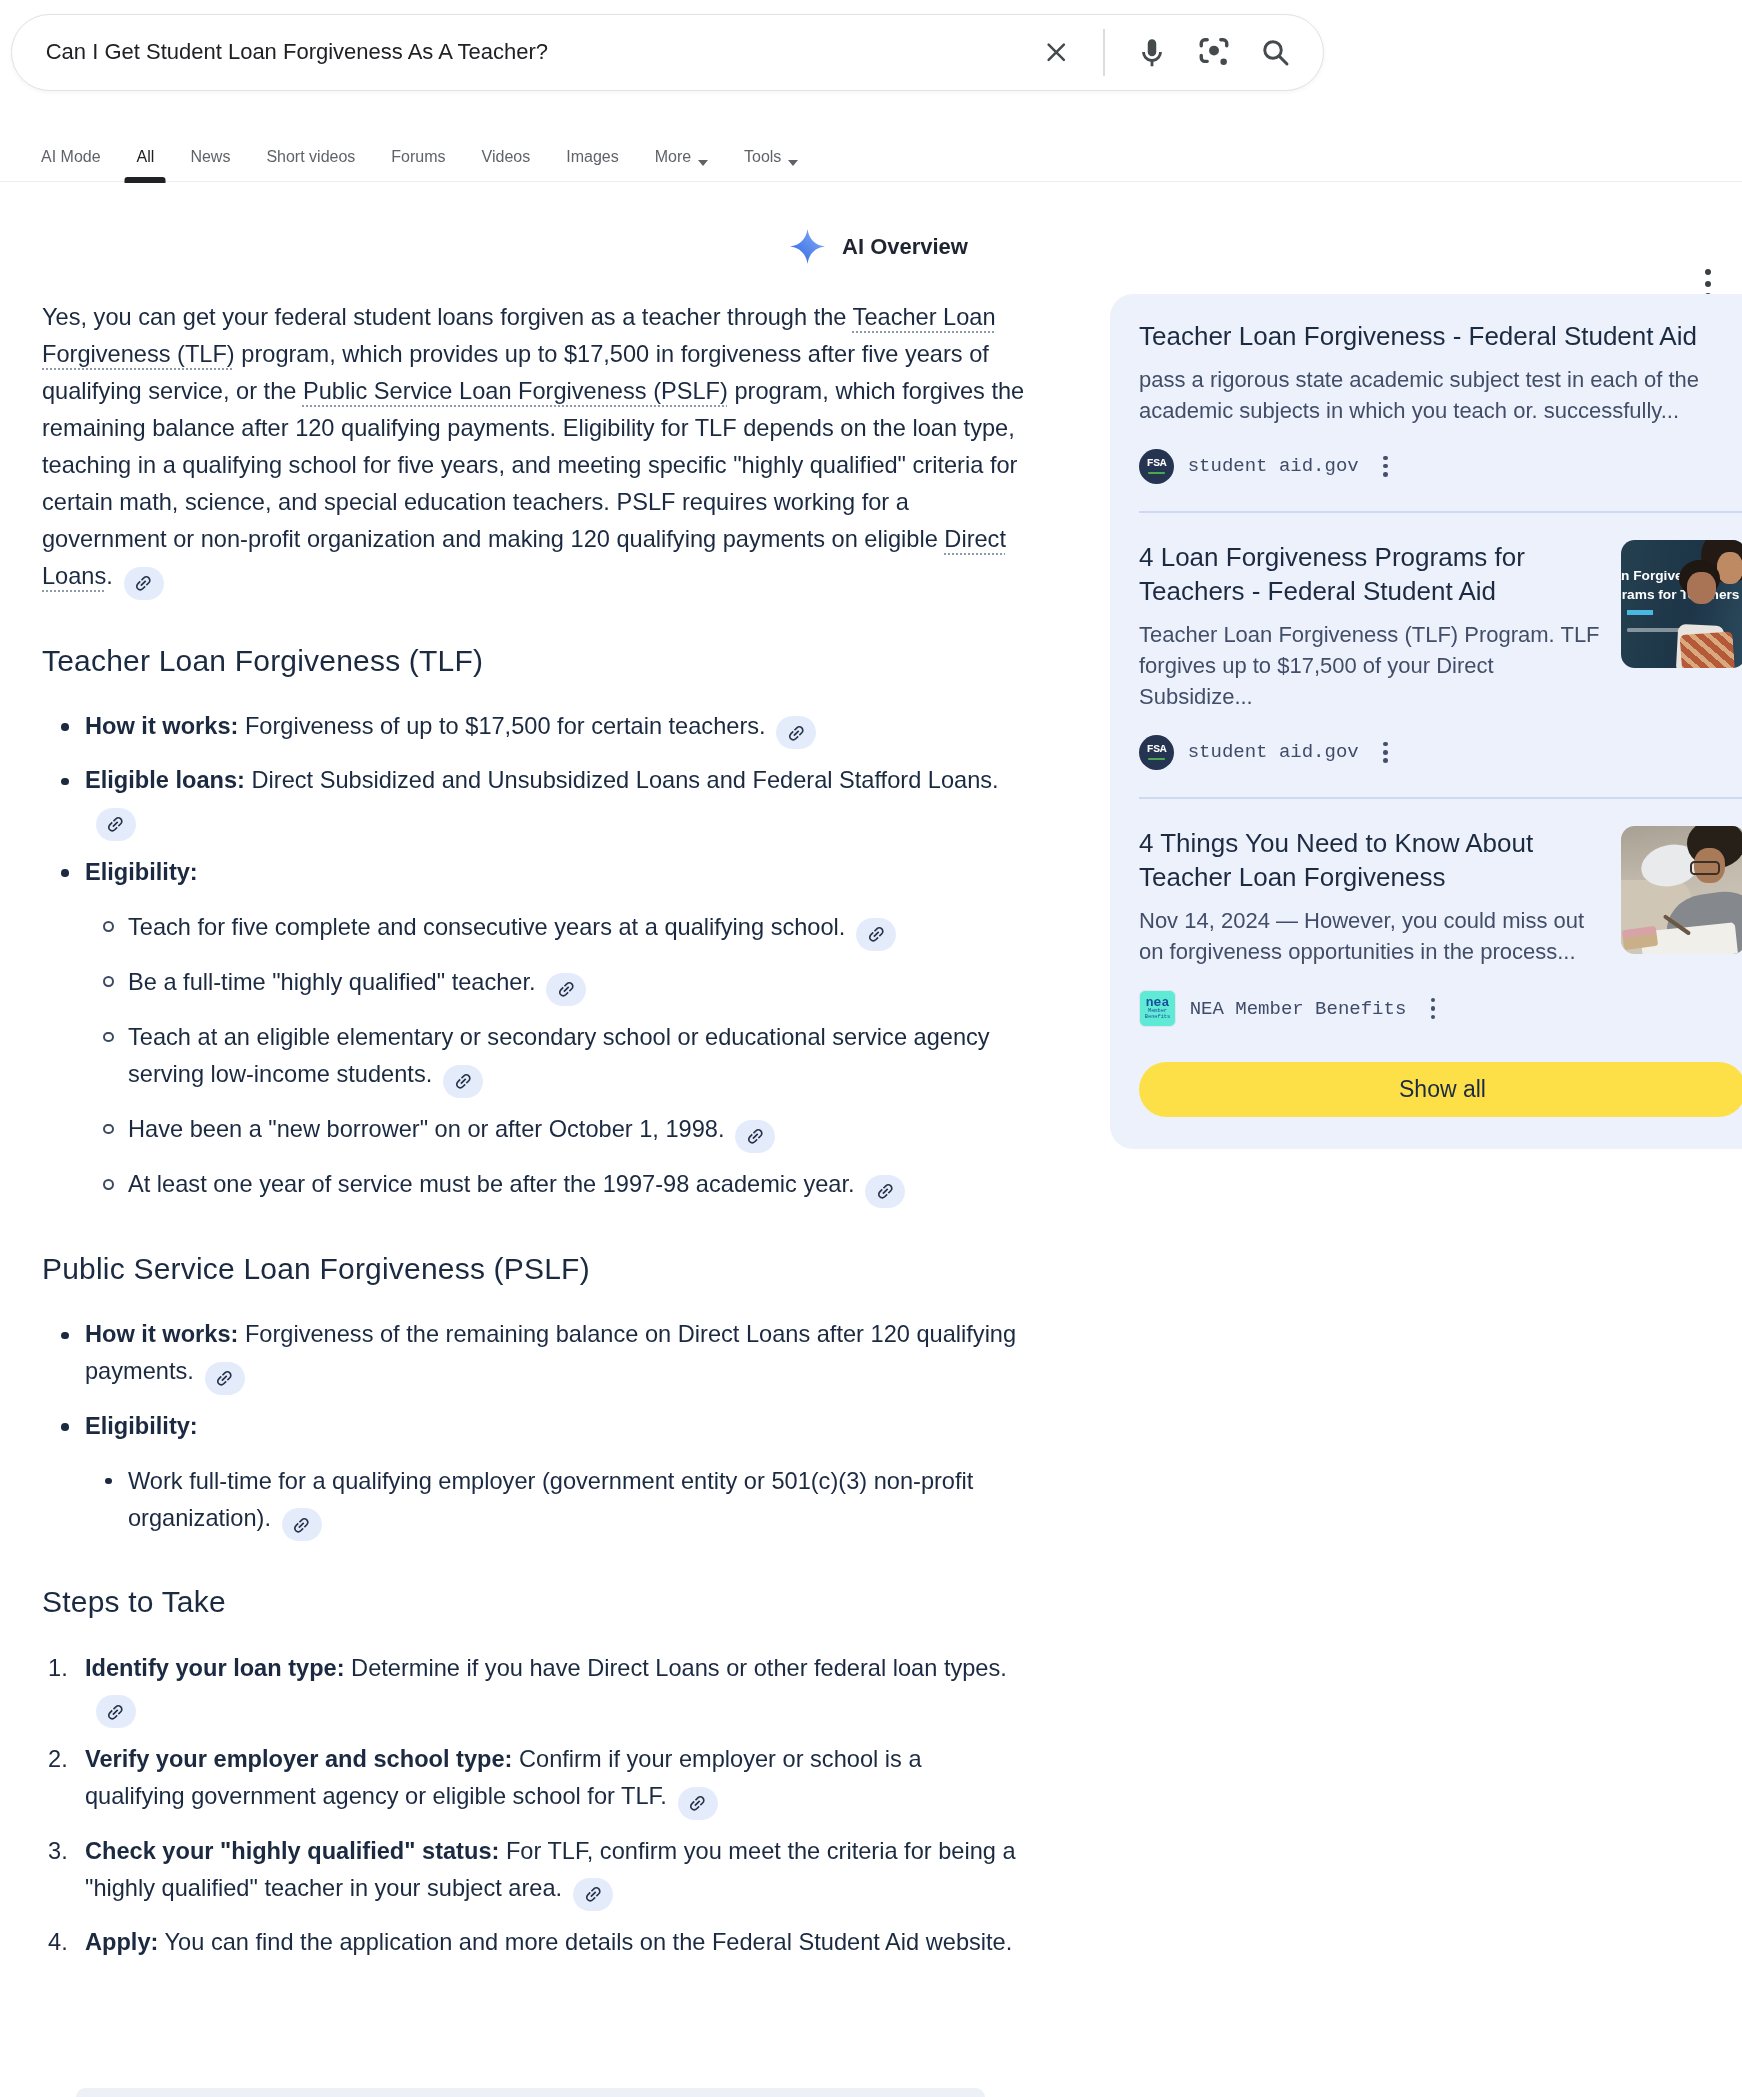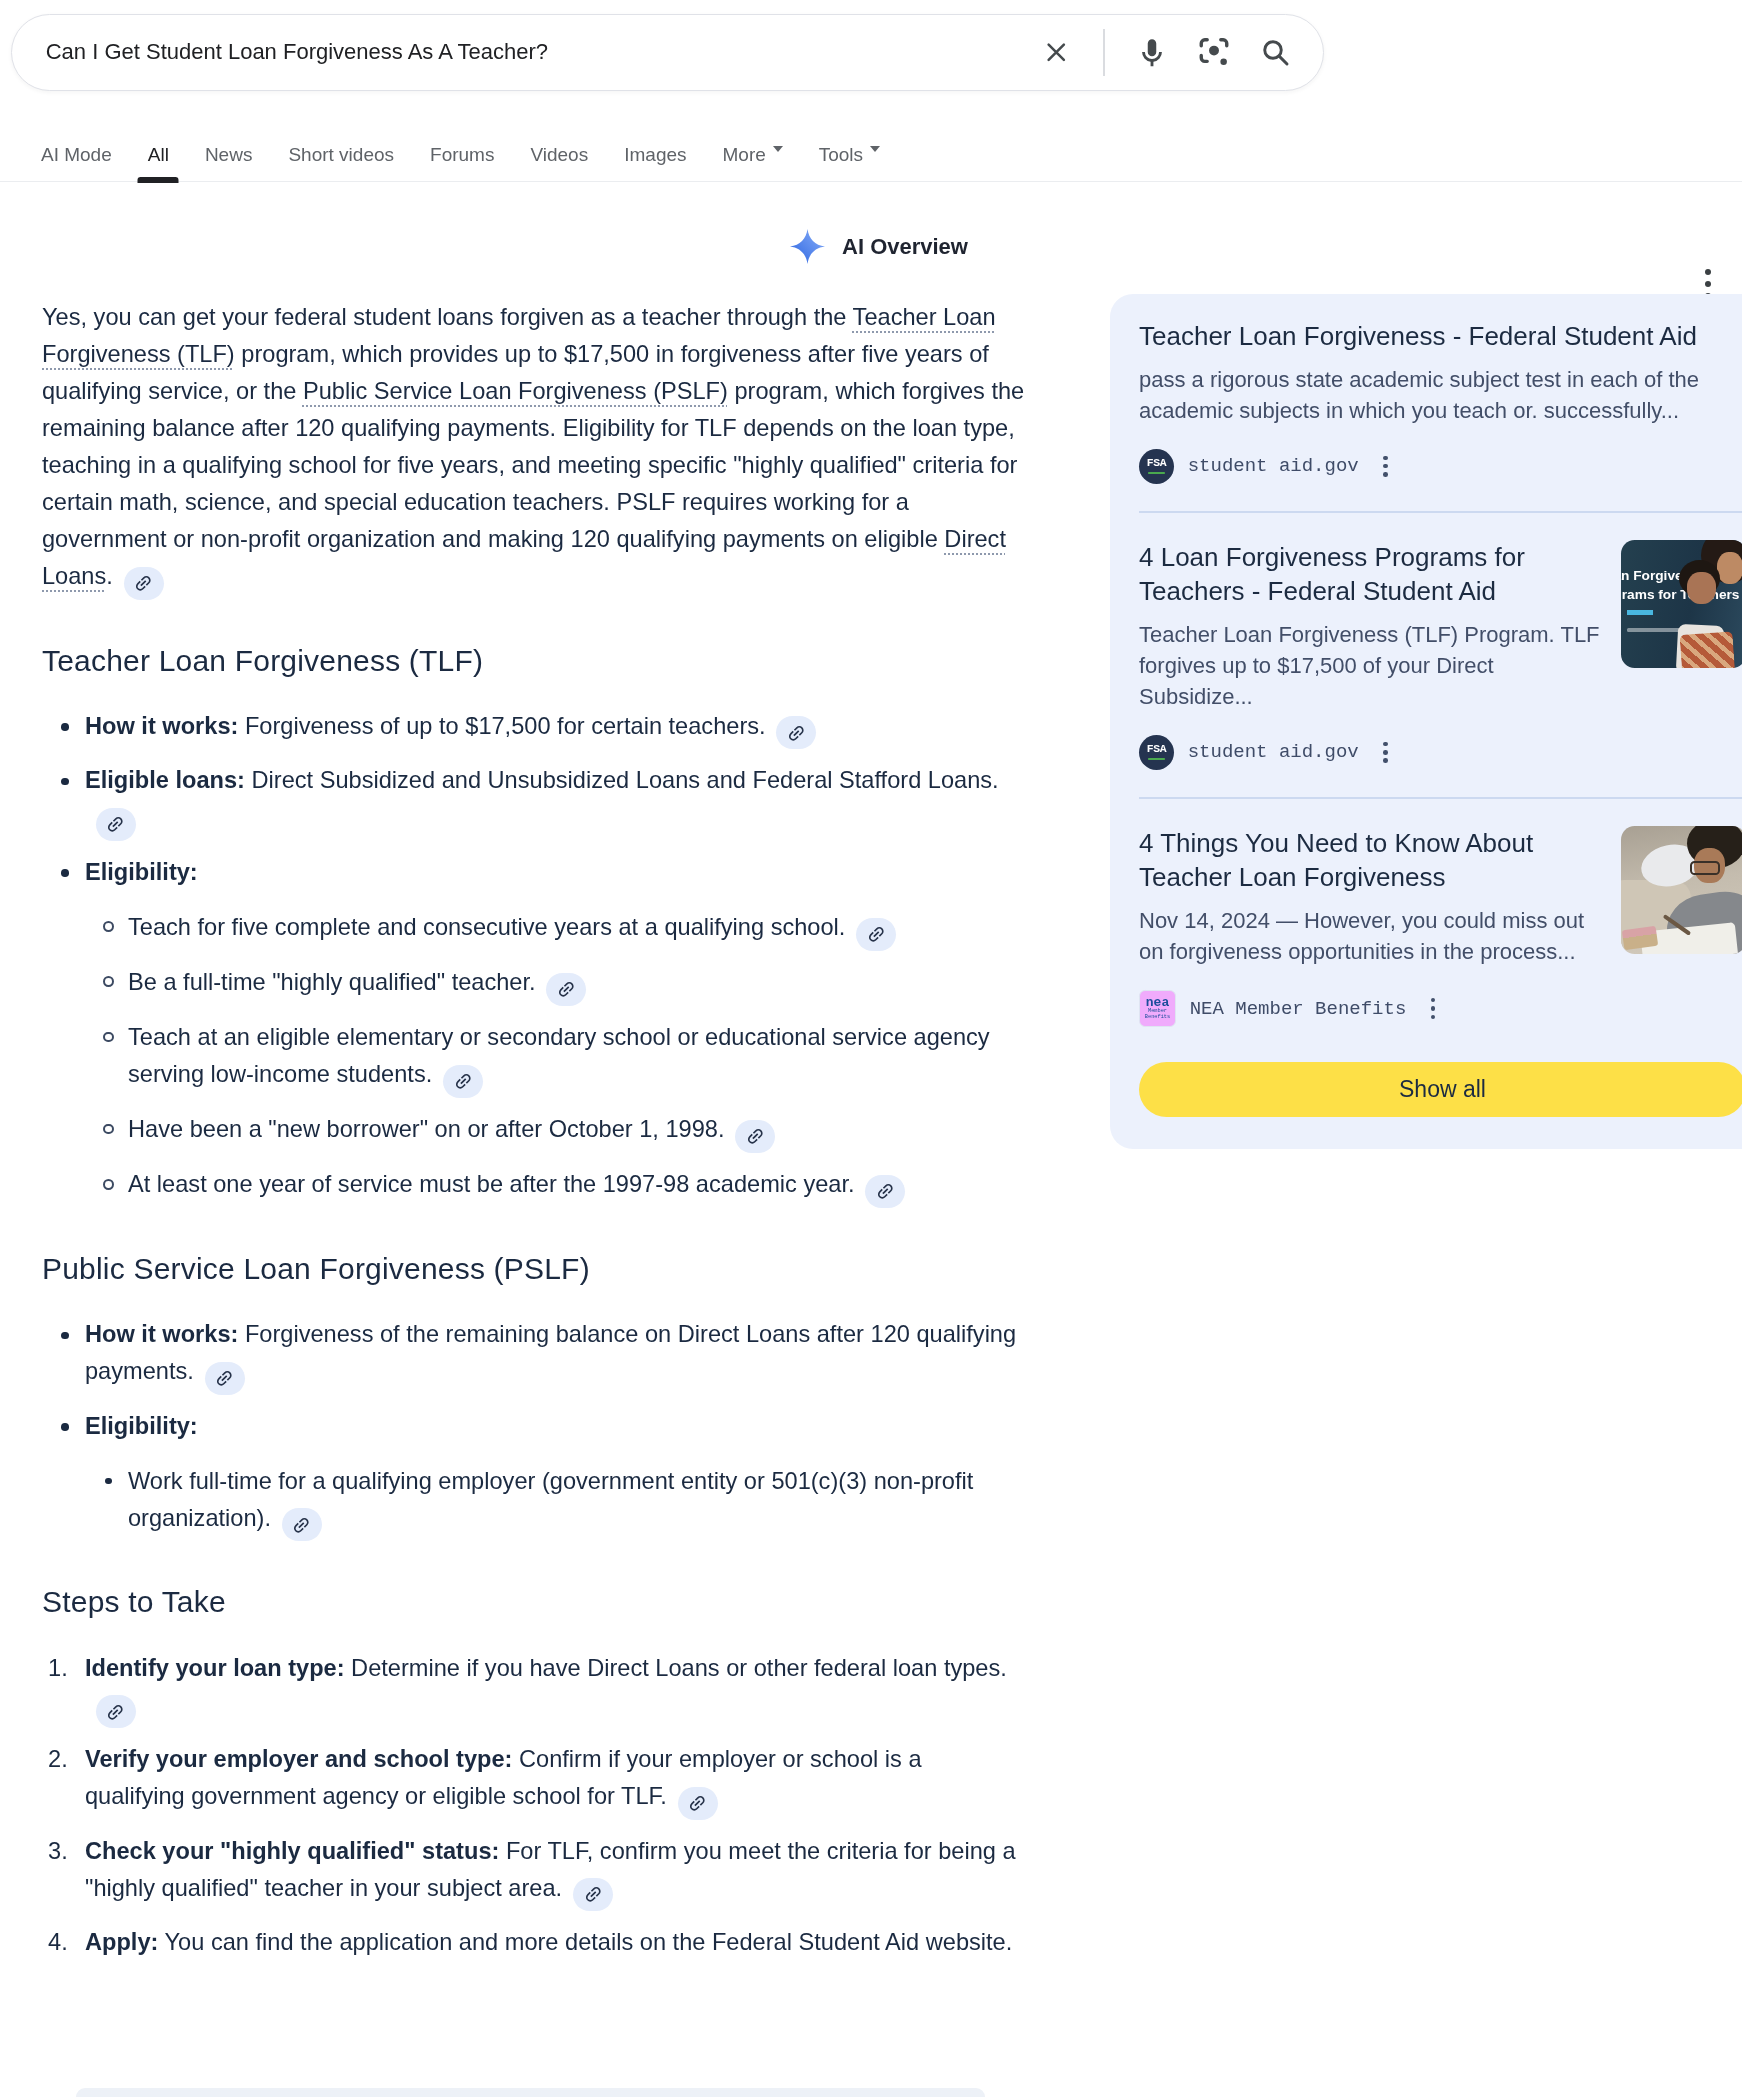--- a/index.html
+++ b/index.html
@@ -10,22 +10,22 @@
     border:1.5px solid #e0e2e8;border-radius:40px;display:flex;align-items:center;
     padding:0 29px 0 34px;background:#fff;box-shadow:0 1.5px 4.6px rgba(32,33,36,.05);}
   .query{font-size:22px;color:#202124;flex:1;white-space:nowrap;overflow:hidden;}
   .sb-icons{display:flex;align-items:center;gap:24.4px;margin-left:auto;}
   .icon-btn{background:none;border:none;padding:0;margin:0;cursor:pointer;display:flex;
     align-items:center;justify-content:center;width:37px;height:37px;color:#454a4d;}
   .vdiv{width:1.5px;height:47px;background:#dadce0;margin:0 4.6px;}
   
   .tabs{position:absolute;left:0;top:130px;width:1743px;height:52px;border-bottom:1.5px solid #ebedf0;
     display:flex;align-items:flex-end;padding-left:41px;box-sizing:border-box;gap:36px;}
-  .tab{position:relative;font-size:19px;color:#5f6368;padding-bottom:15.3px;cursor:pointer;
-    display:flex;align-items:flex-start;gap:6.9px;white-space:nowrap;}
+  .tab{position:relative;font-size:16px;color:#5f6368;padding-bottom:15.3px;cursor:pointer;
+    display:flex;align-items:flex-end;gap:6.9px;white-space:nowrap;}
   .tab.active{color:#202124;}
   .tab.active::after{content:"";position:absolute;left:50%;transform:translateX(-50%);
     bottom:-1.5px;width:41px;height:5.3px;background:#202124;border-radius:3.1px 3.1px 0 0;}
   .tab .arr{width:0;height:0;border-left:5.3px solid transparent;border-right:5.3px solid transparent;
     border-top:6.1px solid #5f6368;margin-top:2.3px;}
   
   .ovh-row{position:absolute;left:42px;top:229px;width:1674px;display:flex;align-items:center;flex-direction:column;}
   .ai-label{display:flex;align-items:center;gap:17px;}
   .ai-label span{font-size:22px;font-weight:700;color:#1f2430;}
   .kebab{margin-left:auto;background:none;border:none;cursor:pointer;display:flex;
@@ -66,21 +66,21 @@
   .dots{display:flex;flex-direction:column;gap:3.8px;margin-left:7.6px;cursor:pointer;padding:3.1px;}
   .dots i{width:4.6px;height:4.6px;border-radius:50%;background:#42506b;display:block;}
   .divider{height:1.5px;background:#ccd9f0;margin:27.5px 0;}
   .card-body{display:flex;gap:16px;}
   .card-text{flex:1;min-width:0;}
   .fav{flex-shrink:0;}
   .fav-fsa{width:35px;height:35px;border-radius:50%;background:#253450;display:flex;
     flex-direction:column;align-items:center;justify-content:center;}
   .fav-fsa .t{color:#fff;font-size:11.4px;font-weight:700;letter-spacing:-0.4px;line-height:11.4px;}
   .fav-fsa .u{width:17px;height:2.3px;background:#4aa94e;margin-top:2.3px;border-radius:0.8px;}
-  .fav-nea{width:35px;height:35px;border-radius:6.1px;background:#f0abfc;border:0.8px solid #dfe5f2;
+  .fav-nea{width:35px;height:35px;border-radius:6.1px;background:#5eead4;border:0.8px solid #dfe5f2;
     display:flex;flex-direction:column;align-items:center;justify-content:center;}
   .fav-nea .t{color:#1b4e9b;font-size:13px;font-weight:700;line-height:11.4px;}
   .fav-nea .s{color:#1b4e9b;font-size:5.3px;line-height:6.1px;text-align:center;}
   .thumb{width:125px;height:128px;border-radius:13.7px;flex-shrink:0;position:relative;
     overflow:hidden;cursor:pointer;}
   .t-loan{background:linear-gradient(100deg,#24404f 0%,#1d3547 55%,#2c4a5e 100%);}
   .t-loan .txt{position:absolute;left:-7.6px;top:26px;color:#fff;font-weight:700;font-size:13.7px;
     line-height:19px;white-space:nowrap;}
   .t-loan .bar{position:absolute;left:6.1px;top:70px;width:26px;height:4.6px;background:#49b7e0;}
   .t-loan .cap{position:absolute;left:6.1px;top:88px;width:59px;height:3.8px;

